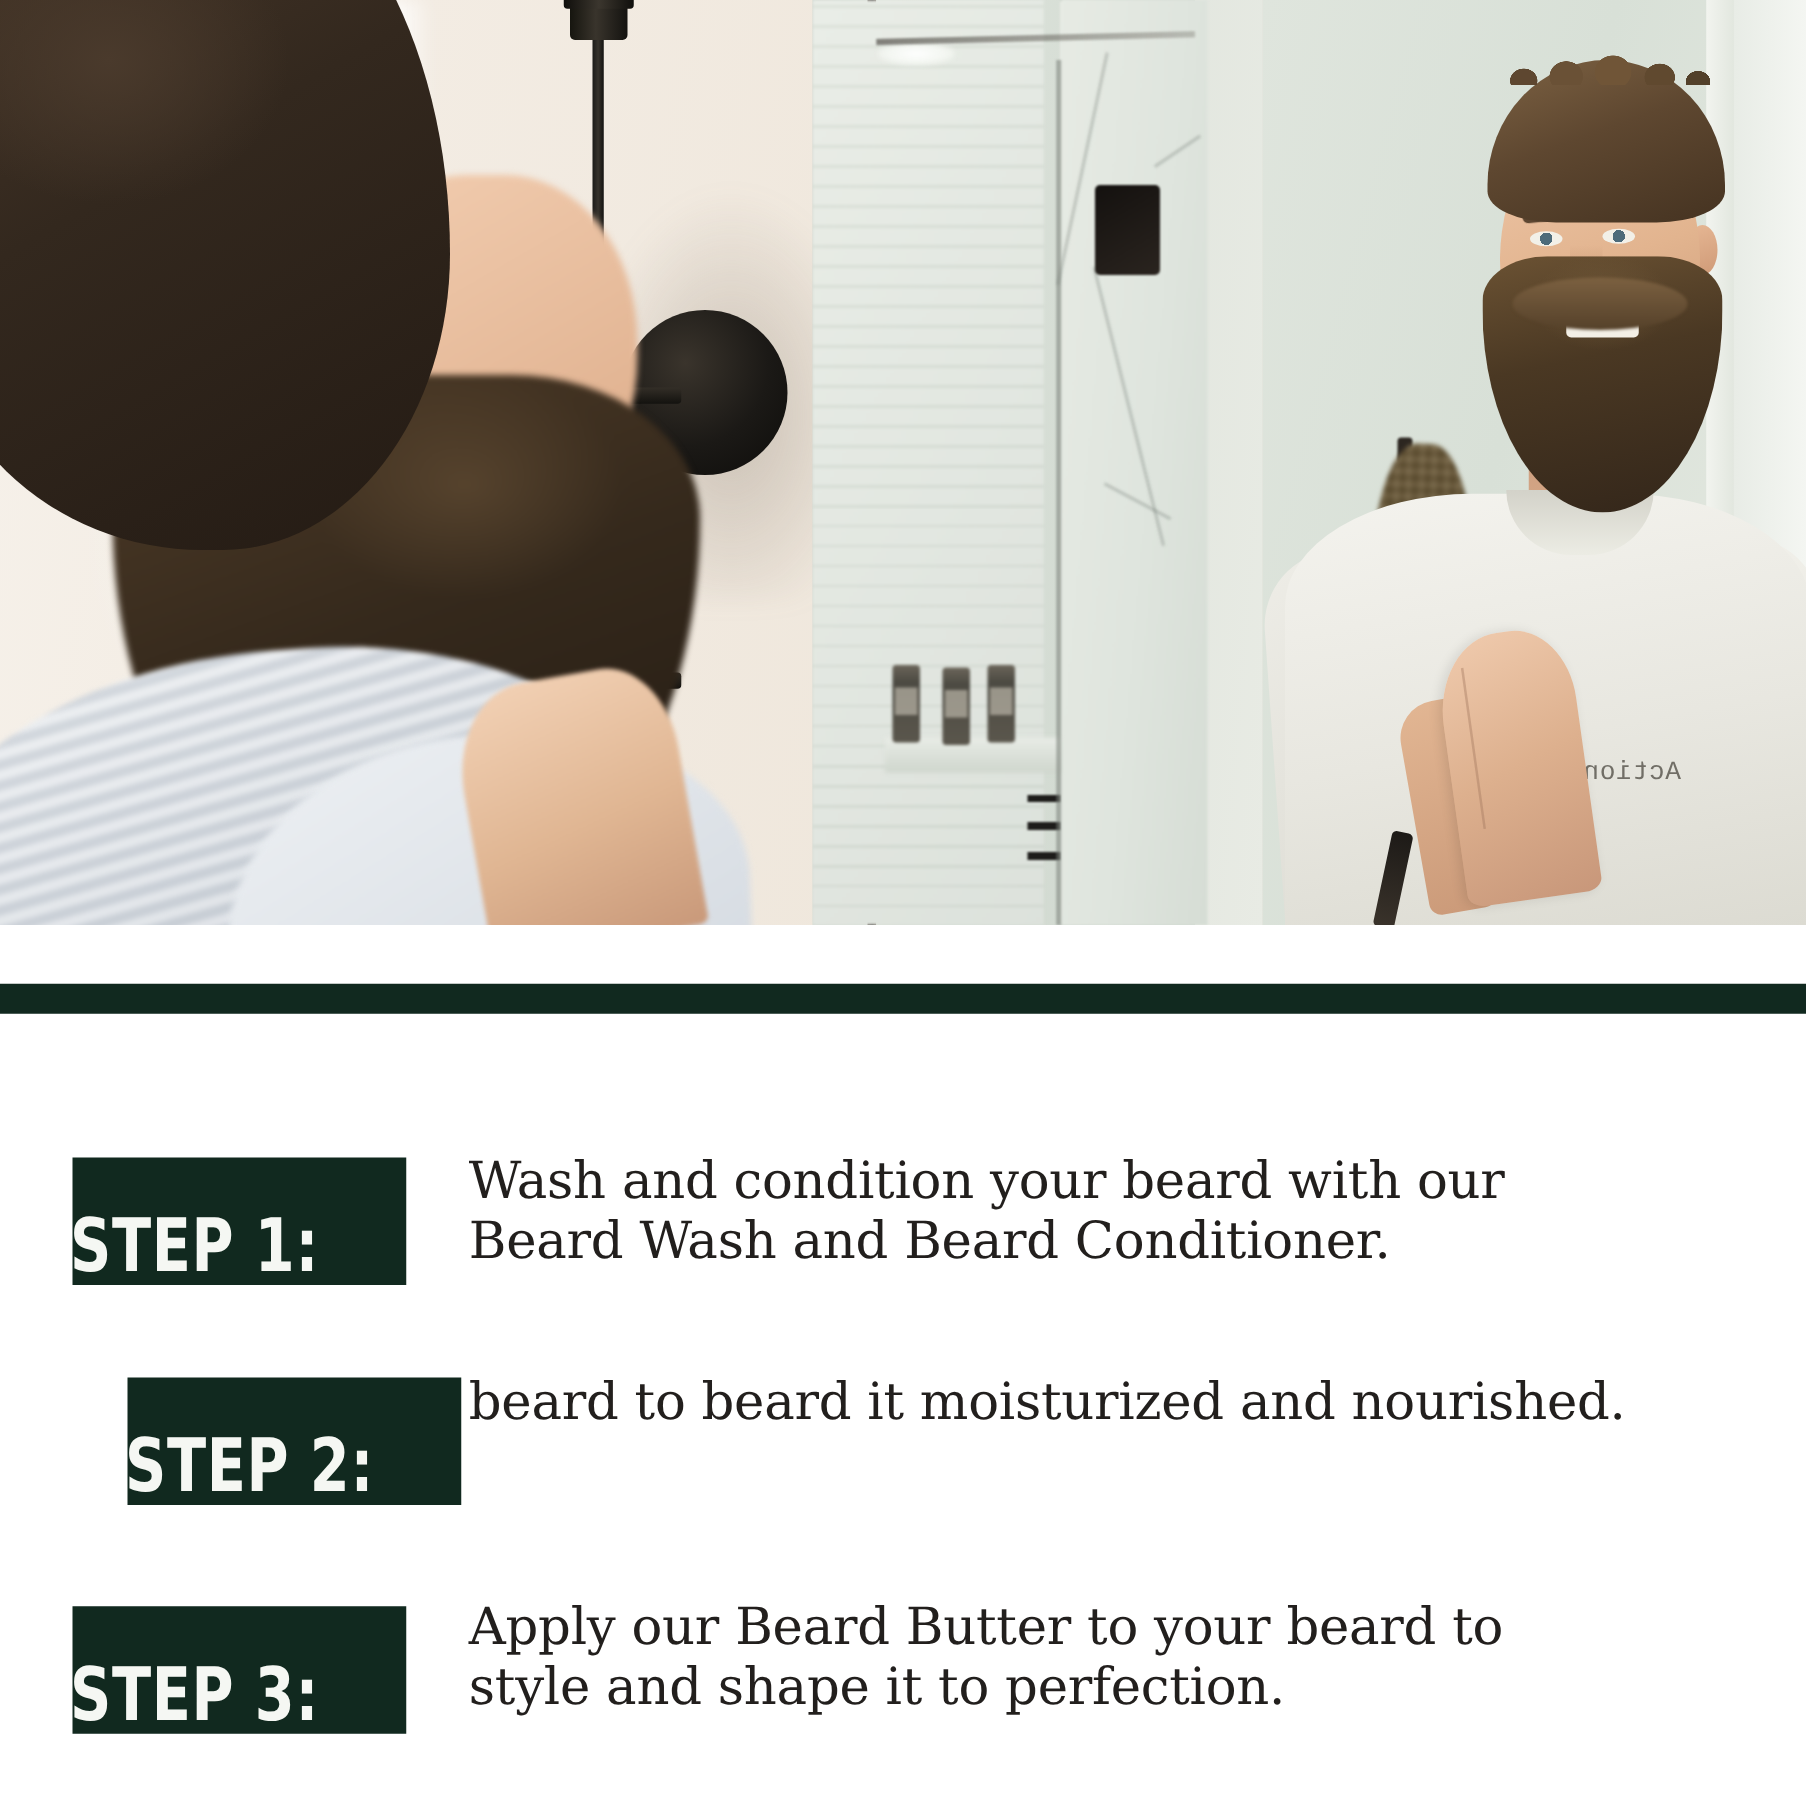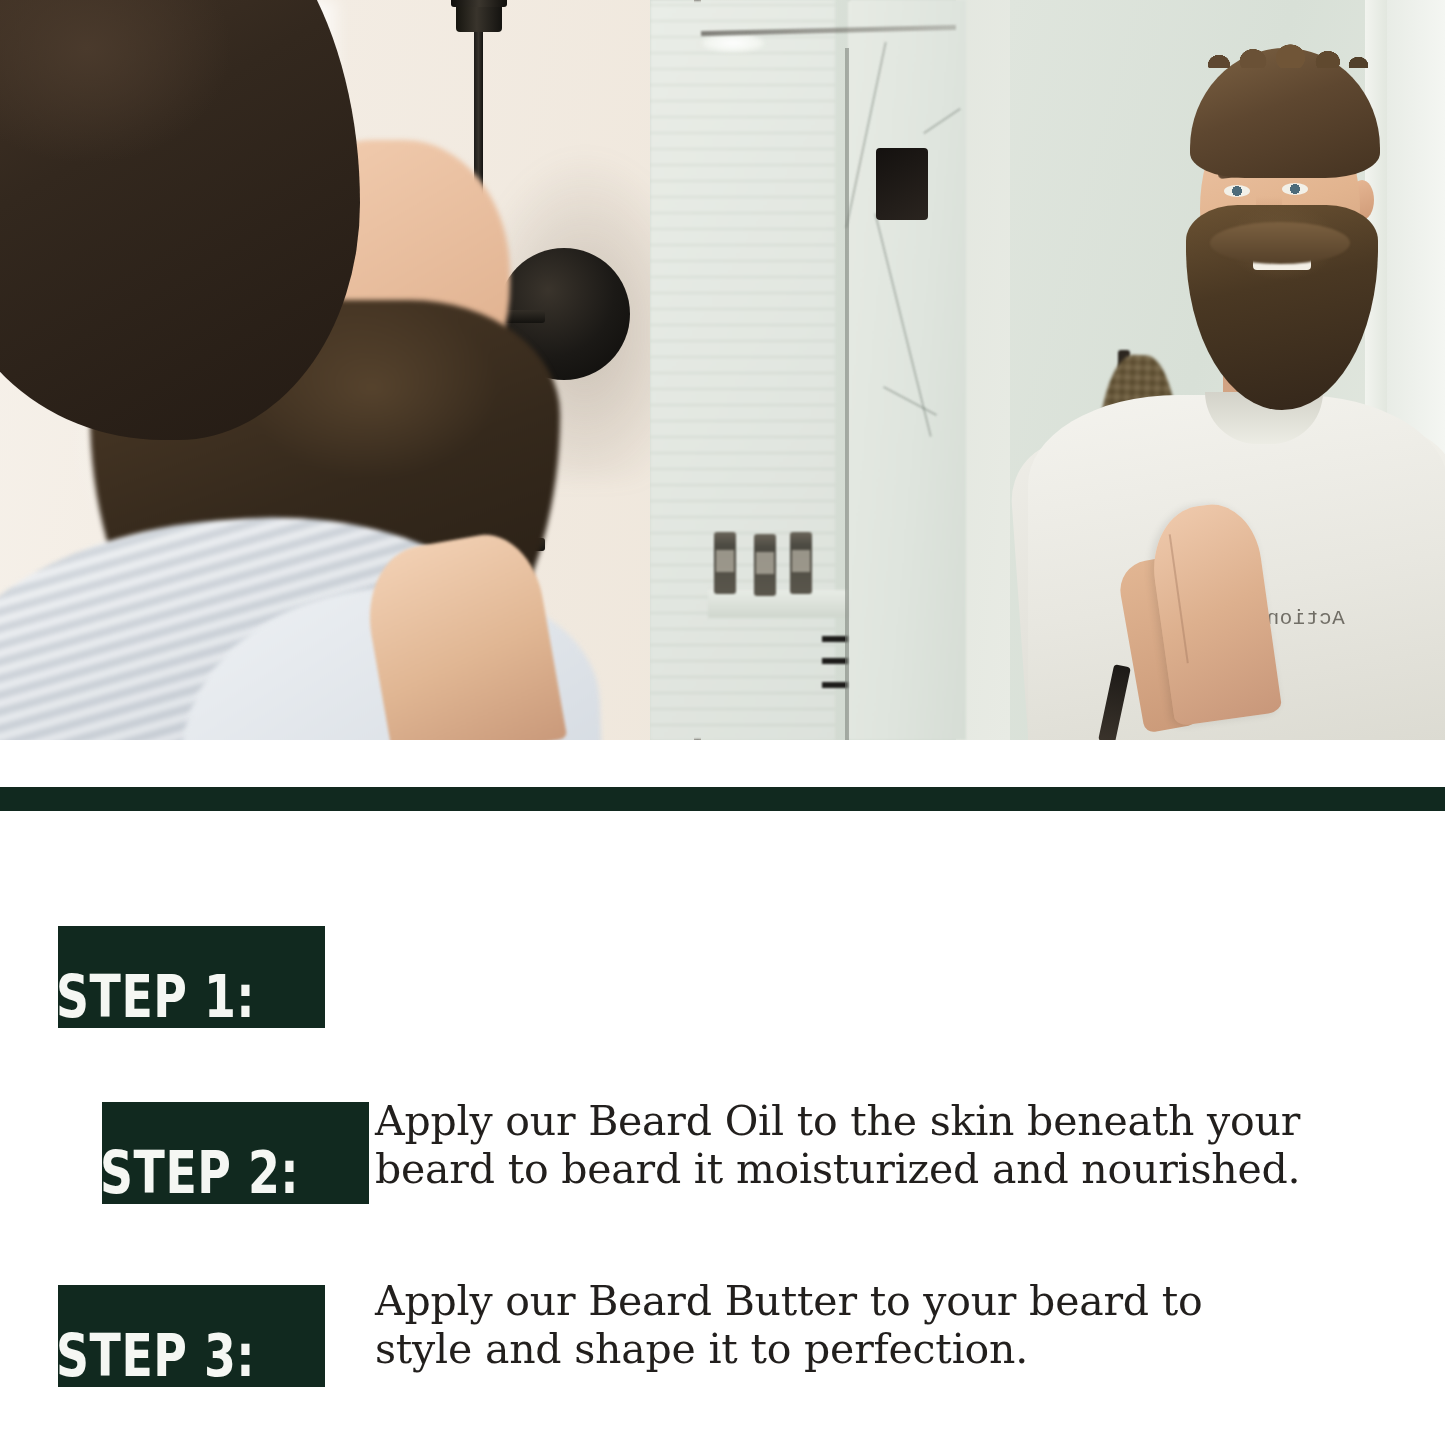--- a/index.html
+++ b/index.html
@@ -518,29 +518,30 @@
 
   <div class="banner-strip"></div>
 
   <div class="rows">
 
     <div class="row1">
       <div class="step-badge">
         <div class="step-badge-label">STEP 1:</div>
       </div>
       <div class="step-text">
+        <span>Wash and condition your beard with our</span>
+        <span>Beard Wash and Beard Conditioner.</span>
       </div>
     </div>
 
     <div class="row2">
       <div class="step-badge">
         <div class="step-badge-label">STEP 2:</div>
       </div>
       <div class="step-text">
-        <span>Apply our Beard Oil to the skin beneath your</span>
         <span>beard to beard it moisturized and nourished.</span>
       </div>
     </div>
 
     <div class="row3">
       <div class="step-badge">
         <div class="step-badge-label">STEP 3:</div>
       </div>
       <div class="step-text">
         <span>Apply our Beard Butter to your beard to</span>

